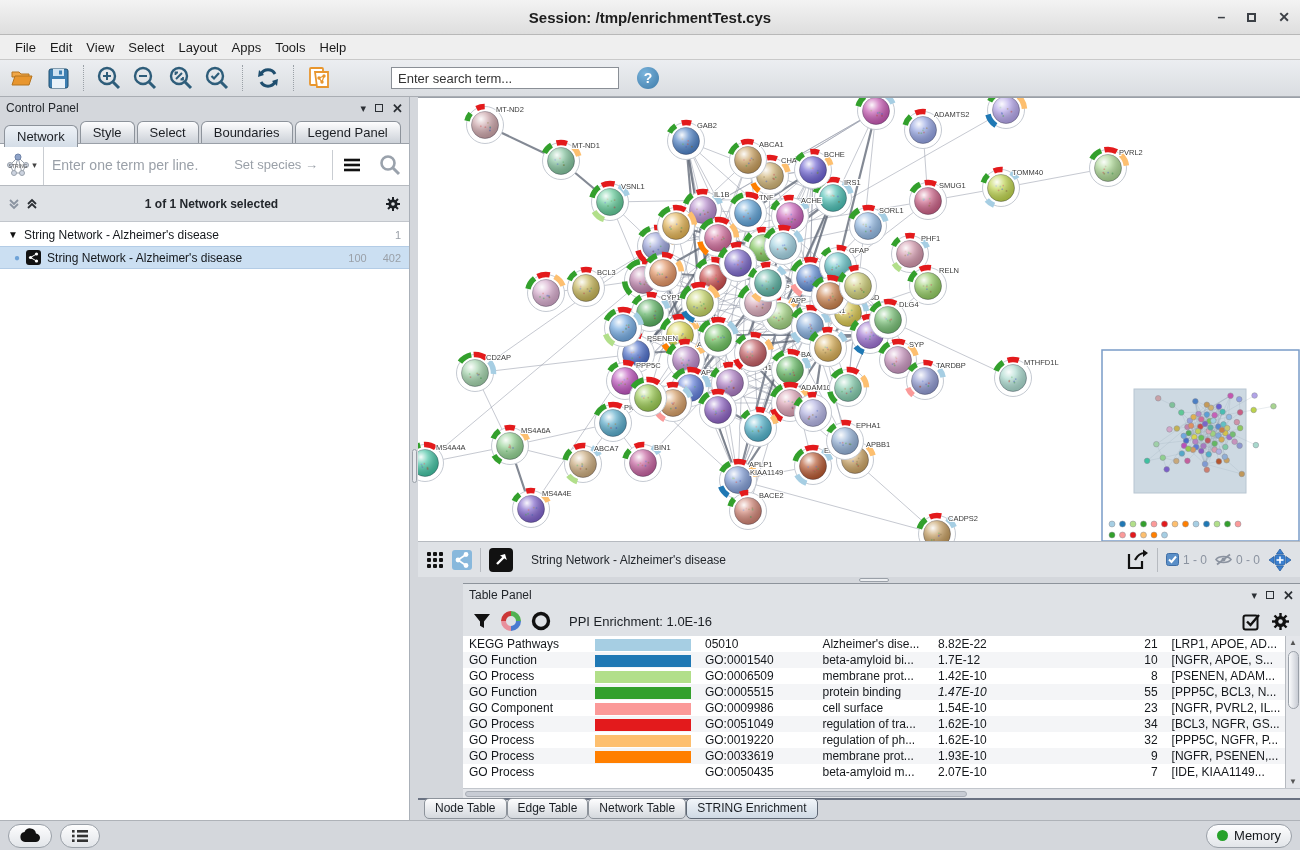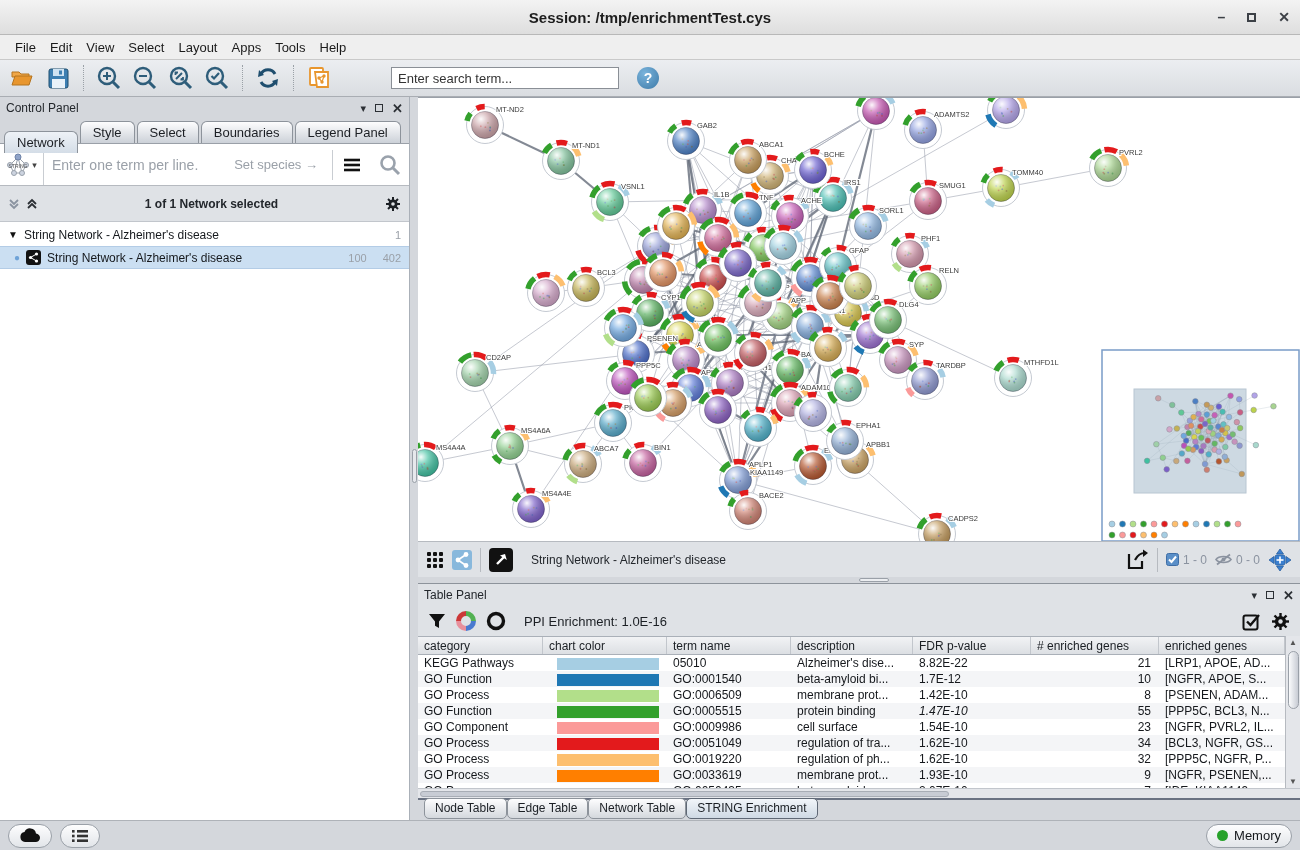--- a/index.html
+++ b/index.html
@@ -30,21 +30,21 @@
 
   
   .left-panel { width:410px; display:flex; flex-direction:column; background:#d4d7dc; border-right:1px solid #aab0b8; }
   .panel-head { height:22px; display:flex; align-items:center; padding:0 6px; font-size:12px; color:#23272c; }
   .panel-head .ph-title { flex:1; }
   .ph-glyphs { display:flex; gap:9px; align-items:center; color:#2b2f34; font-size:11px; }
   .ph-sq { display:inline-block; width:8px; height:8px; border:1.5px solid #2b2f34; }
   .ph-x { font-weight:bold; font-size:13px; }
   .ctabs { display:flex; padding:2px 4px 0 4px; gap:2px; }
   .ctab { font-size:13px; color:#1c1f24; padding:3px 12px; border:1px solid #8d939b; border-bottom:none; border-radius:6px 6px 0 0; background:linear-gradient(#fdfdfe,#ccd1d8); }
-  .ctab.active { background:linear-gradient(#eef2f7,#d4dde7); font-weight:normal; position:relative; top:10px; }
+  .ctab.active { background:linear-gradient(#eef2f7,#d4dde7); font-weight:normal; position:relative; top:4px; }
   .query-row { height:43px; background:#fff; border-top:1px solid #9aa0a8; border-bottom:1px solid #b6bac0; display:flex; align-items:center; }
   .string-logo-box { width:44px; display:flex; align-items:center; justify-content:center; gap:2px; border-right:1px solid #c9cdd2; height:100%; }
   .query-input { flex:1; border:none; outline:none; font-size:14px; color:#15803d; padding:0 8px; min-width:0; }
   .query-input::placeholder { color:#9aa0a8; }
   .species-hint { font-size:13px; color:#9aa0a8; padding-right:14px; white-space:nowrap; }
   .q-sep { width:1px; height:30px; background:#c9cdd2; }
   .q-icon { width:38px; display:flex; align-items:center; justify-content:center; }
   .sel-row { height:36px; display:flex; align-items:center; background:#dfe2e6; border-bottom:1px solid #c2c6cc; padding:0 8px; }
   .sel-row .chevs { display:flex; gap:6px; align-items:center; }
   .sel-row .sel-text { flex:1; text-align:center; font-size:12px; font-weight:bold; color:#23272c; }
@@ -64,21 +64,21 @@
   .canvas-wrap { height:444px; background:#fff; border-top:1px solid #9aa0a8; position:relative; overflow:hidden; }
   .net-toolbar { height:36px; background:#dfe2e6; border-top:1px solid #b6bac0; display:flex; align-items:center; padding:0 8px; gap:8px; }
   .nt-title { font-size:12px; color:#23272c; flex:1; padding-left:10px; }
   .nt-badge { display:flex; align-items:center; gap:4px; font-size:12px; color:#8b93a0; }
   .nt-sep { width:1px; height:24px; background:#b6bac0; }
   .black-sq { width:24px; height:24px; background:#111; border-radius:4px; display:flex; align-items:center; justify-content:center; }
   .hsplit { height:6px; background:#d4d7dc; position:relative; }
   .hsplit .handle { position:absolute; left:50%; top:1px; width:30px; height:4px; border:1px solid #9aa0a8; border-radius:2px; background:#eceef1; }
 
   
-  .table-panel { height:215px; display:flex; flex-direction:column; background:#dfe2e6; border-top:1px solid #8d939b; }
+  .table-panel { height:215px; display:flex; flex-direction:column; background:#dfe2e6; border-top:1px solid #8d939b;margin-left:45px; }
   .tp-toolbar { height:30px; display:flex; align-items:center; gap:10px; padding:0 10px; }
   .tp-toolbar .ppi { font-size:13px; color:#1b1f24; margin-left:8px; flex:1; }
   .tbl { flex:1; display:flex; min-height:0; }
   .tbl-main { flex:1; display:flex; flex-direction:column; min-width:0; }
   .thead { height:19px; display:flex; background:linear-gradient(#f2f3f5,#dcdfe3); border-top:1px solid #aab0b8; border-bottom:1px solid #aab0b8; }
   .th { font-size:12px; color:#1b1f24; padding:2px 0 0 6px; border-right:1px solid #c2c6cc; overflow:hidden; white-space:nowrap; }
   .rows { flex:1; overflow:hidden; background:#fff; }
   .tr { height:16px; display:flex; }
   .tr:nth-child(even) { background:#f4f5f7; }
   .td { font-size:12px; color:#15181c; padding:1px 0 0 6px; white-space:nowrap; overflow:hidden; }
@@ -2107,29 +2107,20 @@
                 <line x1="1" y1="9.5" x2="18" y2="9.5"></line>
                 <line x1="3.5" y1="3.5" x2="15.5" y2="15.5"></line>
                 <line x1="15.5" y1="3.5" x2="3.5" y2="15.5"></line>
               </g>
               <circle cx="9.5" cy="9.5" r="5.6" fill="#111"></circle>
               <circle cx="9.5" cy="9.5" r="2.2" fill="#dfe2e6"></circle>
             </svg>
         </div>
         <div class="tbl">
           <div class="tbl-main">
-            <div class="thead" id="thead">
-                <span class="th" style="width: 125px;">category</span>
-                <span class="th" style="width: 124px;">chart color</span>
-                <span class="th" style="width: 124px;">term name</span>
-                <span class="th" style="width: 122px;">description</span>
-                <span class="th" style="width: 118px;">FDR p-value</span>
-                <span class="th" style="width: 128px;"># enriched genes</span>
-                <span class="th" style="width: 126px;">enriched genes</span>
-              </div>
             <div class="rows" id="rows">
                 <div class="tr">
                   <span class="td" style="width: 125px;">KEGG Pathways</span>
                   <span class="td" style="width: 124px;">
                     <div class="cbar" style="background: rgb(166, 206, 227);"></div>
                   </span>
                   <span class="td" style="width: 124px;">05010</span>
                   <span class="td" style="width: 122px;">Alzheimer's dise...</span>
                   <span class="td" style="width: 118px;">8.82E-22</span>
                   <span class="td num" style="width: 128px;">21</span>

